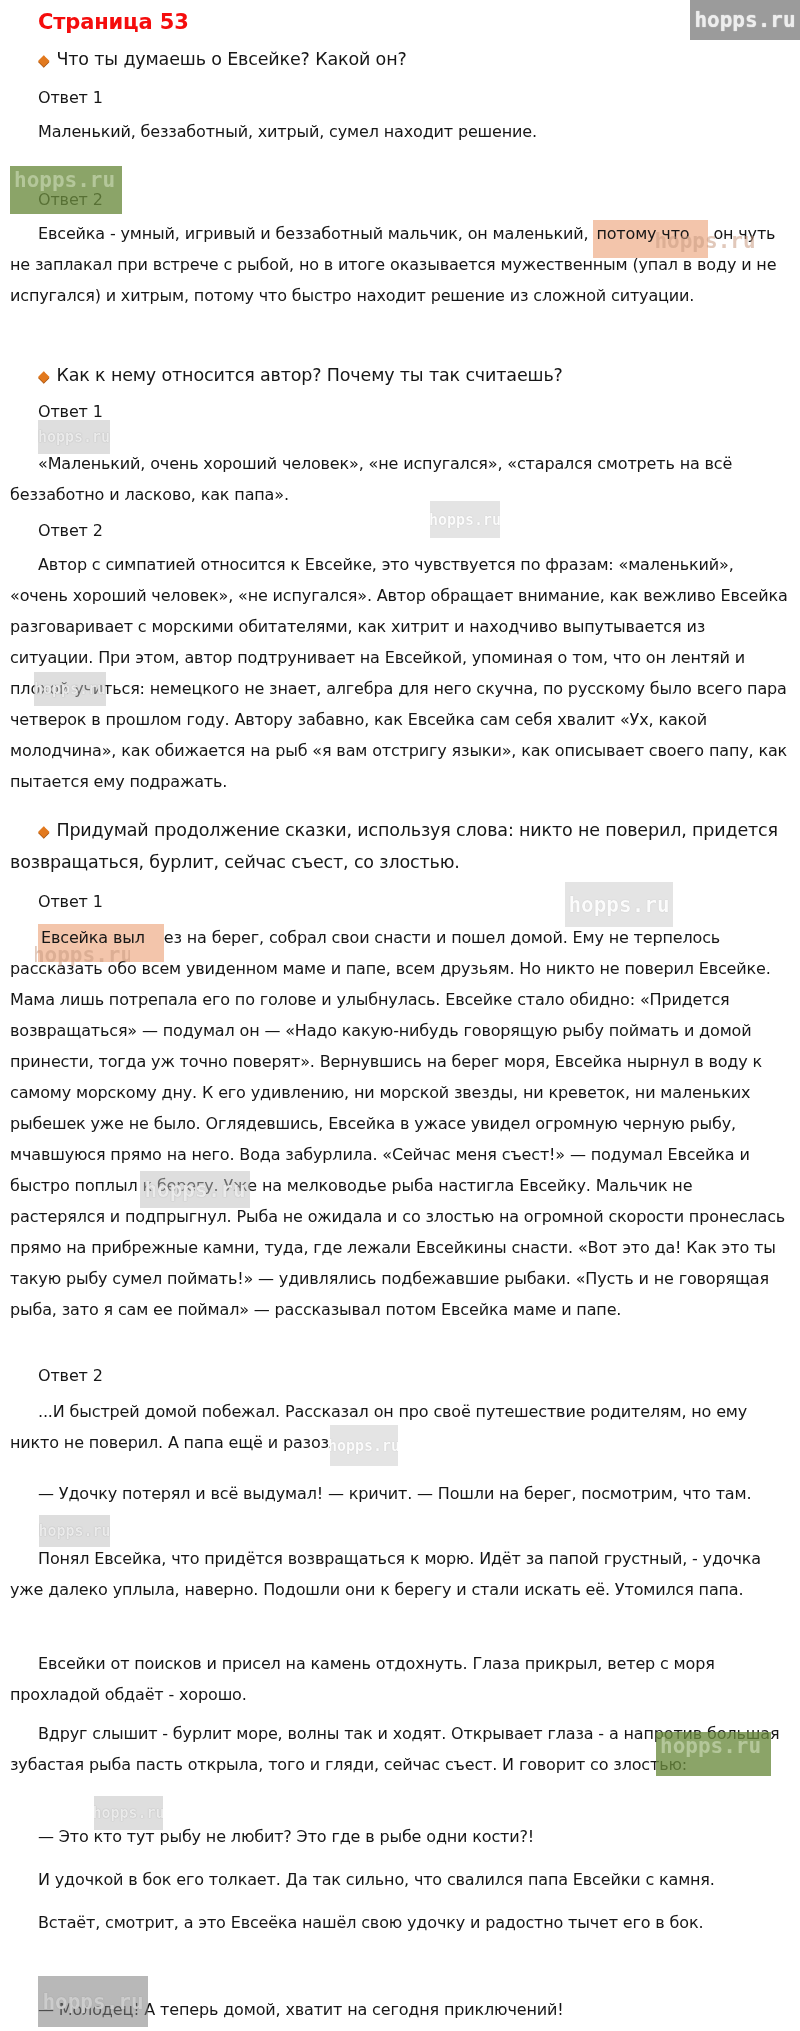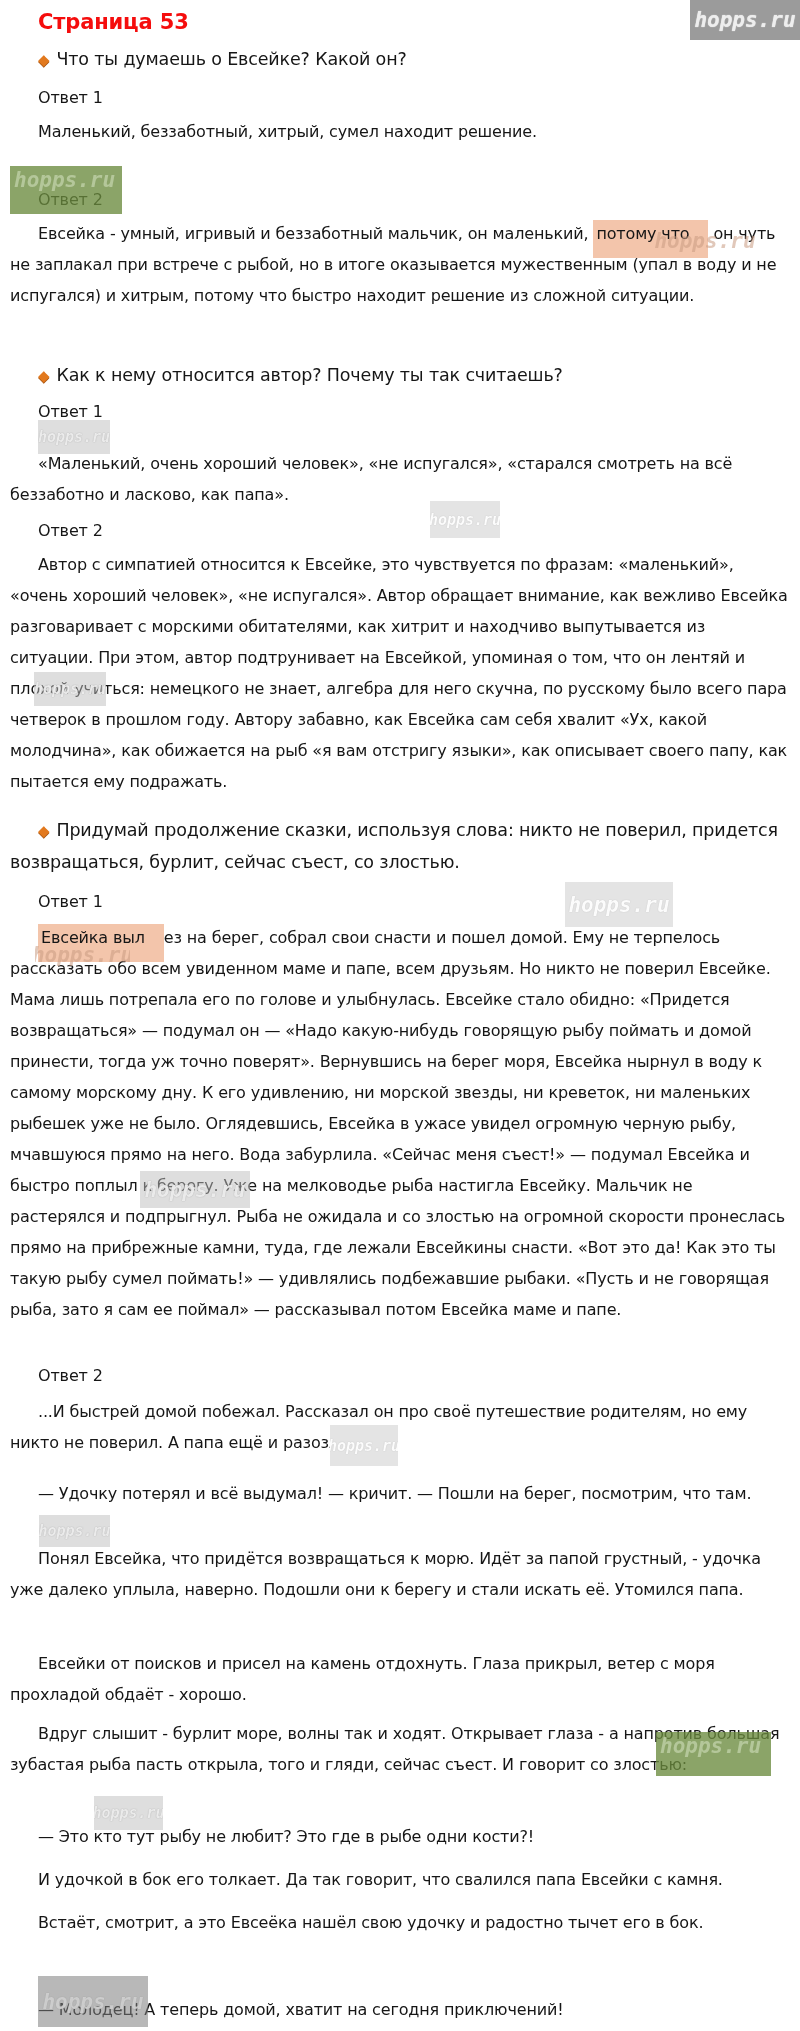--- a/index.html
+++ b/index.html
@@ -42,21 +42,20 @@
   
   .wm{
     position:absolute;z-index:5;
     display:flex;align-items:center;justify-content:center;
     font-family:"DejaVu Sans Mono","Liberation Mono",monospace;
     font-weight:700;
     color:rgba(255,255,255,0.78);
     text-shadow:0 0 1px rgba(140,140,140,0.9);
     pointer-events:none;
     overflow:hidden;
-    font-style:italic;
   }
   .wm.big{font-size:21px;}
   .wm.small{font-size:15px;}
   .wm.panel-dark{background:#9b9b9b;color:rgba(235,235,235,0.85);text-shadow:0 0 1px #ffffff;}
   .wm.panel-light{background:#e4e4e4;color:rgba(255,255,255,0.95);text-shadow:0 0 1px rgba(150,150,150,0.6);}
   .wm.overlay-light{background:rgba(190,190,190,0.5);color:rgba(255,255,255,0.8);}
   .wm.overlay-dark{background:rgba(125,125,125,0.55);color:rgba(230,230,230,0.7);}
   .wm.green{background:rgba(106,139,61,0.78);color:rgba(215,228,195,0.55);text-shadow:none;align-items:flex-start;justify-content:flex-start;padding:2px 0 0 4px;}
   .wm.text-peach{background:transparent;color:rgba(200,155,130,0.55);text-shadow:none;}
 </style>
@@ -82,21 +81,21 @@
   <div class="block heading indent ph3"><span class="diamond">◆</span><span>Придумай продолжение сказки, используя слова: никто не поверил, придется возвращаться, бурлит, сейчас съест, со злостью.</span></div>
   <div class="block indent pa5">Ответ 1</div>
   <div class="block indent pp5"><mark class="peach">Евсейка выл</mark>ез на берег, собрал свои снасти и пошел домой. Ему не терпелось рассказать обо всем увиденном маме и папе, всем друзьям. Но никто не поверил Евсейке. Мама лишь потрепала его по голове и улыбнулась. Евсейке стало обидно: «Придется возвращаться» — подумал он — «Надо какую-нибудь говорящую рыбу поймать и домой принести, тогда уж точно поверят». Вернувшись на берег моря, Евсейка нырнул в воду к самому морскому дну. К его удивлению, ни морской звезды, ни креветок, ни маленьких рыбешек уже не было. Оглядевшись, Евсейка в ужасе увидел огромную черную рыбу, мчавшуюся прямо на него. Вода забурлила. «Сейчас меня съест!» — подумал Евсейка и быстро поплыл к берегу. Уже на мелководье рыба настигла Евсейку. Мальчик не растерялся и подпрыгнул. Рыба не ожидала и со злостью на огромной скорости пронеслась прямо на прибрежные камни, туда, где лежали Евсейкины снасти. «Вот это да! Как это ты такую рыбу сумел поймать!» — удивлялись подбежавшие рыбаки. «Пусть и не говорящая рыба, зато я сам ее поймал» — рассказывал потом Евсейка маме и папе.</div>
   <div class="block indent pa6">Ответ 2</div>
   <div class="block indent pb1">...И быстрей домой побежал. Рассказал он про своё путешествие родителям, но ему никто не поверил. А папа ещё и разозлился:</div>
   <div class="block indent pb2">— Удочку потерял и всё выдумал! — кричит. — Пошли на берег, посмотрим, что там.</div>
   <div class="block indent pb3">Понял Евсейка, что придётся возвращаться к морю. Идёт за папой грустный, - удочка уже далеко уплыла, наверно. Подошли они к берегу и стали искать её. Утомился папа.</div>
   <div class="block indent pb4">Евсейки от поисков и присел на камень отдохнуть. Глаза прикрыл, ветер с моря прохладой обдаёт - хорошо.</div>
   <div class="block indent pb5">Вдруг слышит - бурлит море, волны так и ходят. Открывает глаза - а напротив большая зубастая рыба пасть открыла, того и гляди, сейчас съест. И говорит со злостью:</div>
   <div class="block indent pb6">— Это кто тут рыбу не любит? Это где в рыбе одни кости?!</div>
-  <div class="block indent pb7">И удочкой в бок его толкает. Да так говорит, что свалился папа Евсейки с камня.</div>
+  <div class="block indent pb7">И удочкой в бок его толкает. Да так сильно, что свалился папа Евсейки с камня.</div>
   <div class="block indent pb8">Встаёт, смотрит, а это Евсеёка нашёл свою удочку и радостно тычет его в бок.</div>
   <div class="block indent pb10">— Молодец! А теперь домой, хватит на сегодня приключений!</div>
 
   <div id="wm-layer">
       <div class="wm panel-dark big" style="left: 690px; top: 0px; width: 110px; height: 40px;">hopps.ru</div>
       <div class="wm green big" style="left: 10px; top: 166px; width: 108px; height: 46px;">hopps.ru</div>
       <div class="wm text-peach big" style="left: 655px; top: 228px; width: 100px; height: 26px;">hopps.ru</div>
       <div class="wm overlay-light small" style="left: 38px; top: 420px; width: 72px; height: 34px;">hopps.ru</div>
       <div class="wm panel-light small" style="left: 430px; top: 501px; width: 70px; height: 37px;">hopps.ru</div>
       <div class="wm overlay-light small" style="left: 34px; top: 672px; width: 72px; height: 34px;">hopps.ru</div>

